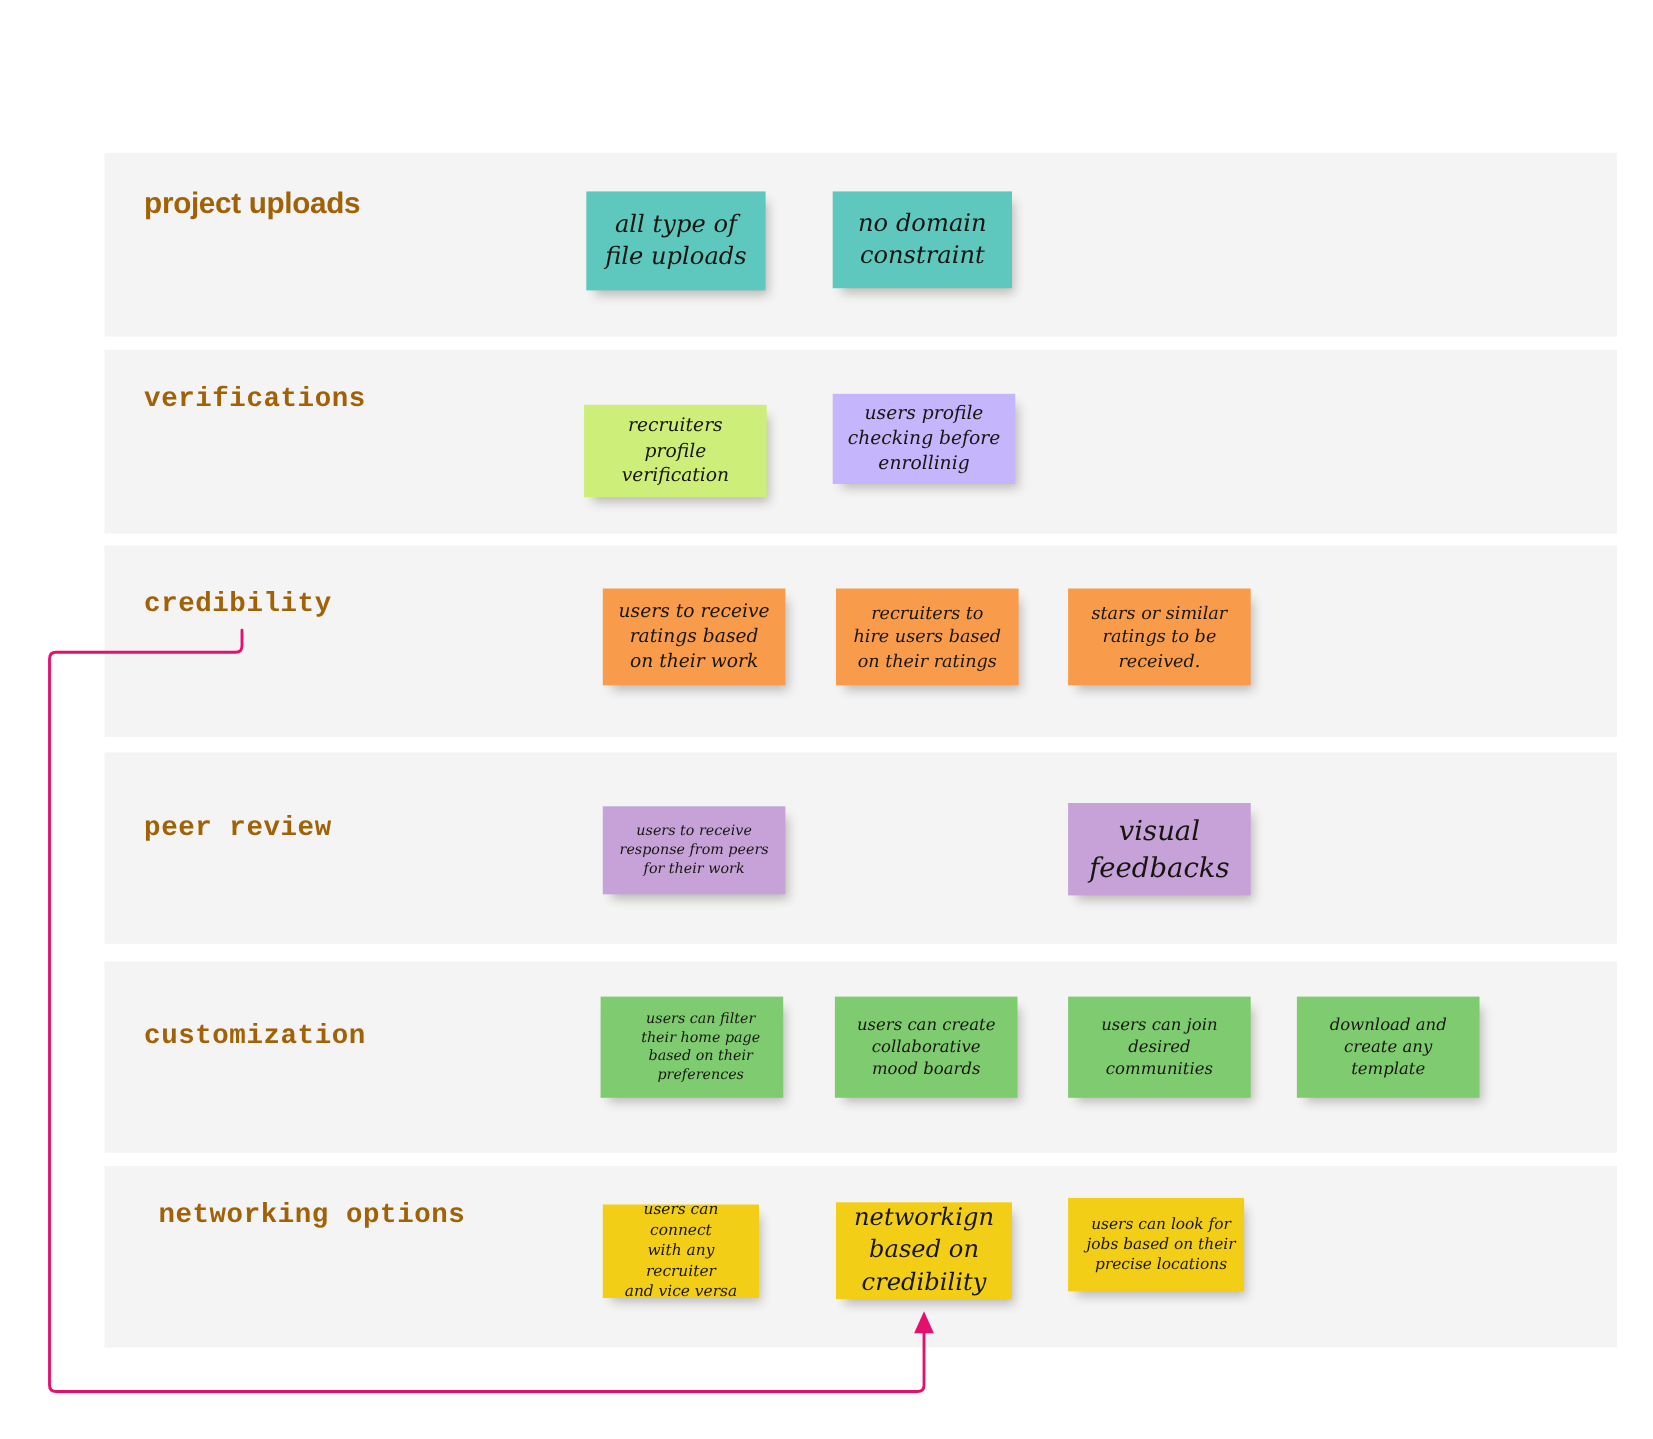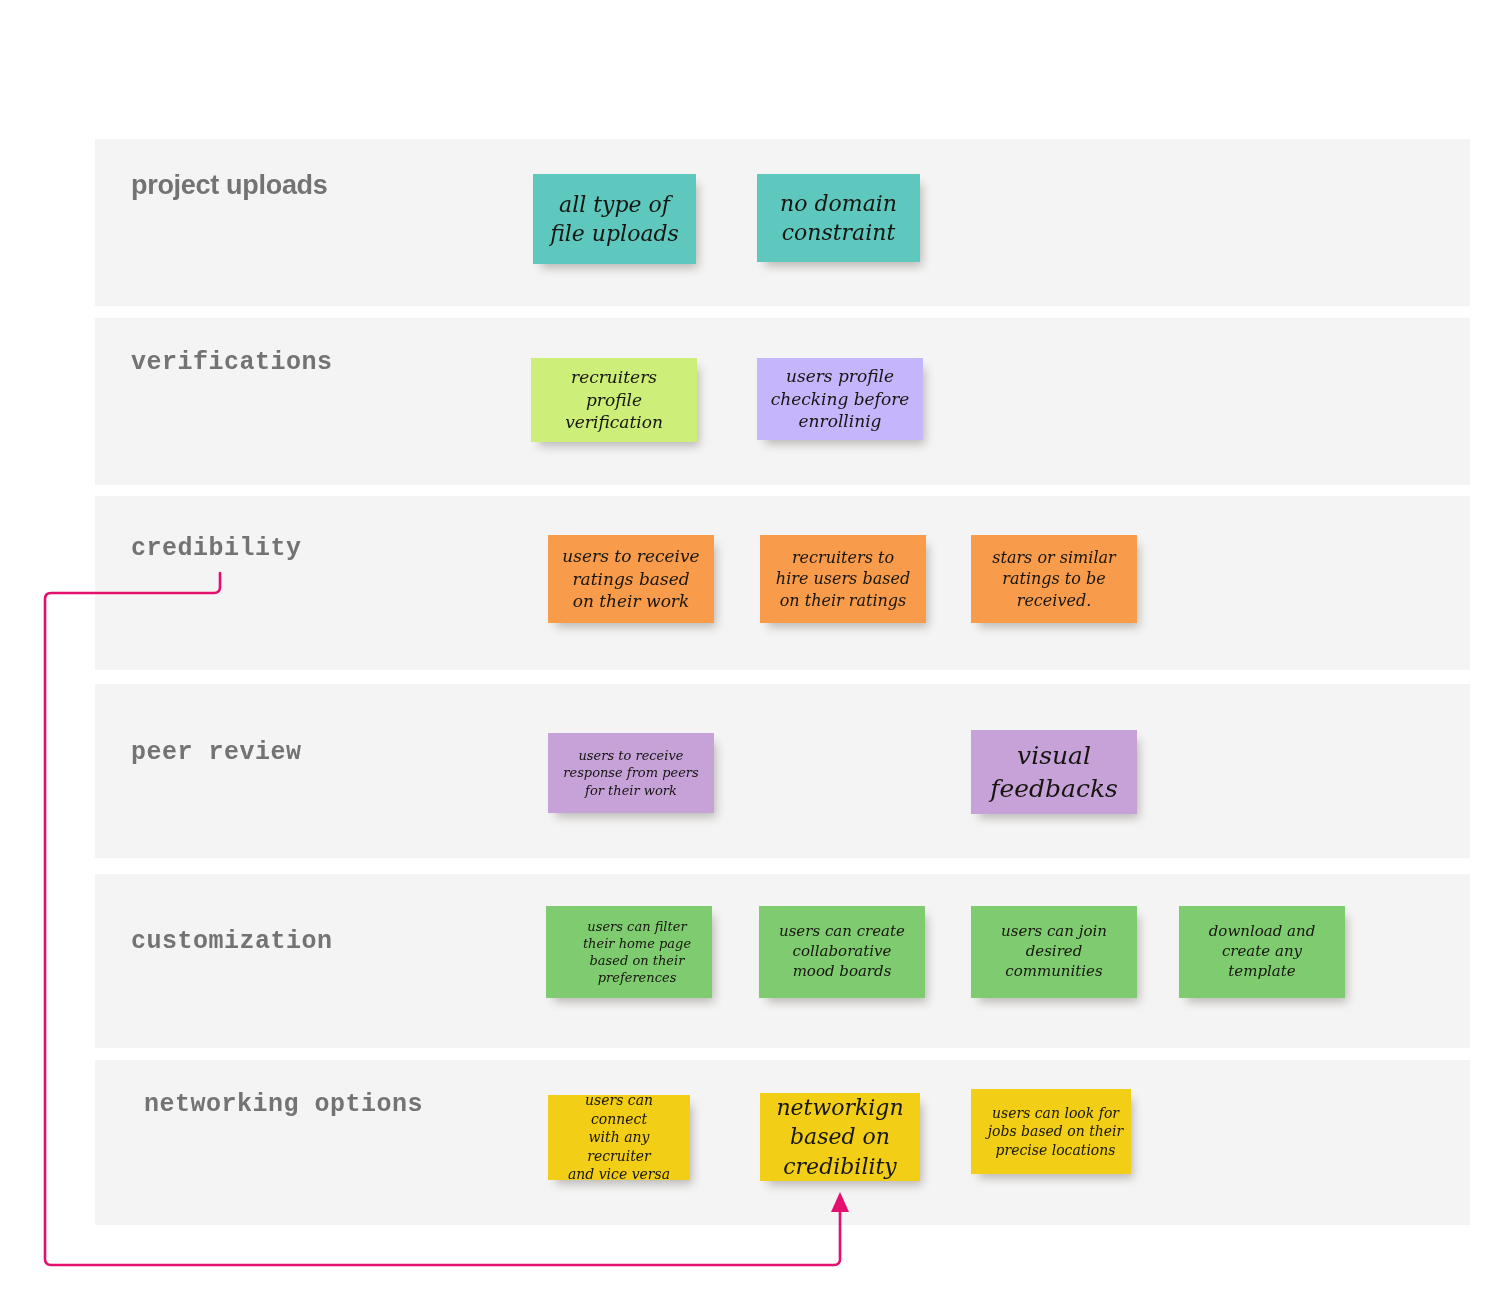--- a/index.html
+++ b/index.html
@@ -27,21 +27,21 @@
   
   .row-band {
     position: absolute;
     left: 95px;
     width: 1375px;
     background: #f4f4f4;
   }
 
   .row-label {
     position: absolute;
-    color: #737373;
+    color: #a16207;
     white-space: nowrap;
     font-weight: bold;
   }
   .row-label.sans {
     font-family: "Liberation Sans", sans-serif;
     font-size: 27px;
     letter-spacing: -0.3px;
   }
   .row-label.mono {
     font-family: "Liberation Mono", monospace;
@@ -88,21 +88,21 @@
     <div class="note" style="left: 533px; top: 174px; width: 163px; height: 90px; background: rgb(94, 200, 191); font-size: 22px; align-items: center;">
       <span class="note-text">all type of
 file uploads</span>
     </div>
     <div class="note" style="left: 757px; top: 174px; width: 163px; height: 88px; background: rgb(94, 200, 191); font-size: 22px;">
       <span class="note-text">no domain
 constraint</span>
     </div>
     <div class="row-band" style="left: 95px; top: 318px; width: 1375px; height: 167px; background: rgb(244, 244, 244);"></div>
     <div class="row-label mono" style="left: 131px; top: 348px;">verifications</div>
-    <div class="note" style="left: 531px; top: 358px; width: 166px; height: 84px; background: rgb(205, 238, 120); font-size: 17px;">
+    <div class="note" style="left: 531px; top: 368px; width: 166px; height: 84px; background: rgb(205, 238, 120); font-size: 17px;">
       <span class="note-text">recruiters
 profile
 verification</span>
     </div>
     <div class="note" style="left: 757px; top: 358px; width: 166px; height: 82px; background: #c4b5fd; font-size: 17px;">
       <span class="note-text">users profile
 checking before
 enrollinig</span>
     </div>
     <div class="row-band" style="left: 95px; top: 496px; width: 1375px; height: 174px; background: rgb(244, 244, 244);"></div>

